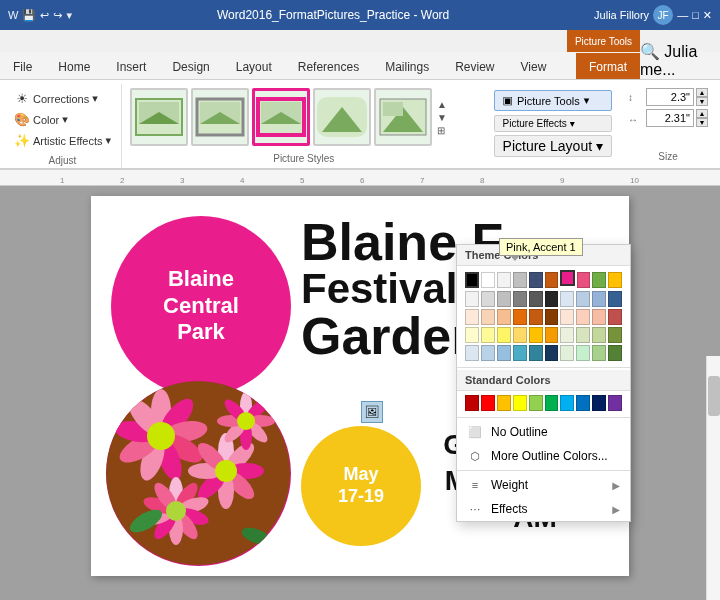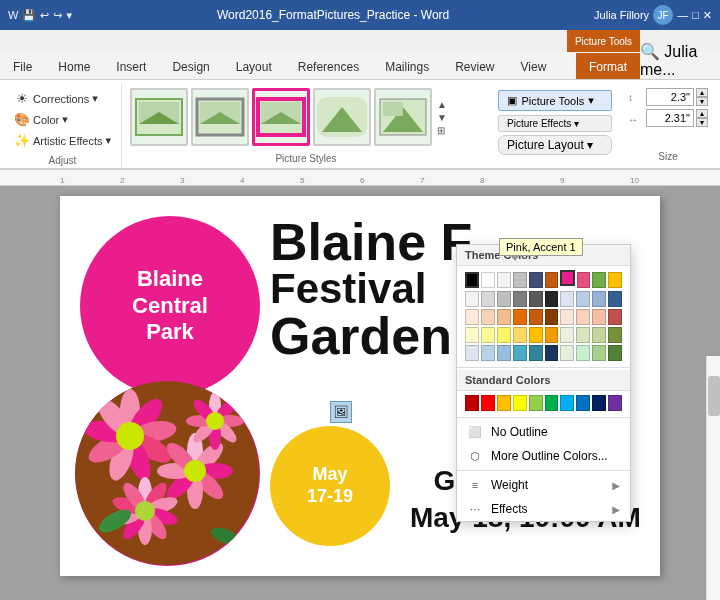--- a/index.html
+++ b/index.html
@@ -125,21 +125,21 @@
     .document-area {
       background: #a0a0a0;
       height: calc(600px - 170px);
       display: flex;
       justify-content: center;
       padding: 10px;
       position: relative;
     }
     .document-page {
       background: white;
-      width: 600px;
+      width: 538px;
       height: 380px;
       position: relative;
       overflow: hidden;
       box-shadow: 2px 2px 8px rgba(0,0,0,0.3);
     }
 
     
     .doc-content {
       position: relative;
       width: 100%;
@@ -534,21 +534,21 @@
   </div>
 
   <div style="display:flex;flex-direction:column;justify-content:flex-start;padding:6px 8px;min-width:130px;">
     <button class="picture-border-btn active">
       <span>▣</span>
       <span>Picture Tools</span>
       <span>▾</span>
     </button>
     <div style="margin-top:4px;display:flex;flex-direction:column;gap:3px;">
       <button class="format-btn" style="font-size:10px;">Picture Effects ▾</button>
-      <button class="format-btn" style="font-size:12px;border-radius:7px;">Picture Layout ▾</button>
+      <button class="format-btn" style="font-size:14px;">Picture Layout ▾</button>
     </div>
   </div>
 
   <div class="size-section">
     <div class="size-row-item">
       <span style="font-size:10px;color:#666;width:16px;">↕</span>
       <input class="size-input-box" value="2.3&quot;" style="">
       <div class="spin-arrows">
         <div class="spin-arrow">▲</div>
         <div class="spin-arrow">▼</div>

